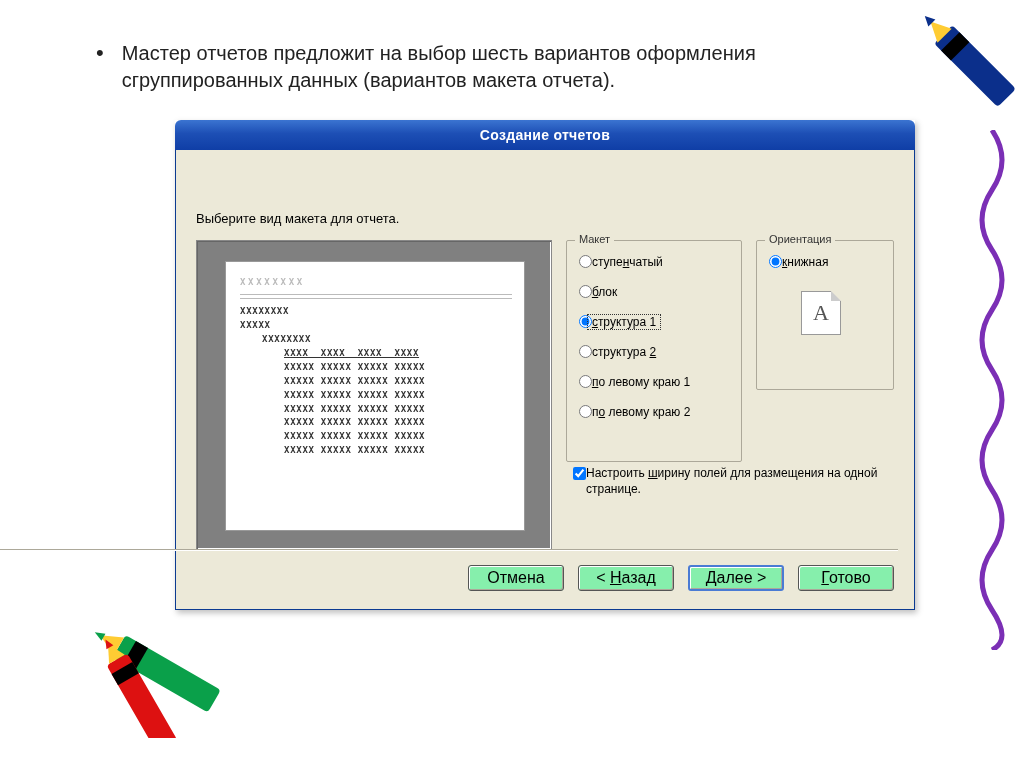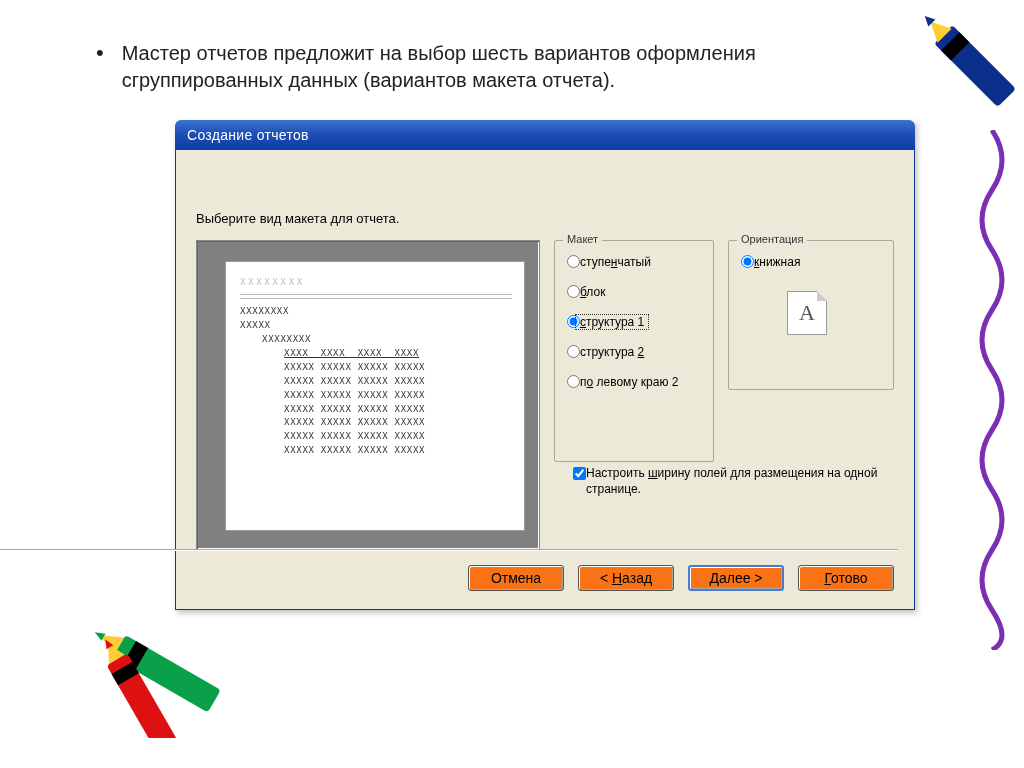--- a/index.html
+++ b/index.html
@@ -39,26 +39,27 @@
     height: 490px;
     font-family: Tahoma, Arial, sans-serif;
     font-size: 12px;
     box-shadow: 2px 3px 6px rgba(0,0,0,0.25);
   }
   .titlebar {
     height: 30px;
     background: linear-gradient(to bottom,#3b74d1 0%,#1d4fb5 45%,#0f3ea6 100%);
     color: #fff;
     font-size: 14px;
-    font-weight: normal;
+    font-weight: bold;
     display: flex;
     align-items: center;
     padding: 0 12px;
     border-radius: 6px 6px 0 0;
     letter-spacing: 0.3px;
+    justify-content: center;
   }
   .dlg-body {
     background: #ece9d8;
     border: 1px solid #0b3a91;
     border-top: none;
     height: calc(100% - 30px);
     position: relative;
     padding: 14px 20px 16px 20px;
   }
   .instr {
@@ -83,21 +84,21 @@
   }
   .page {
     width: 300px;
     height: 270px;
     background: #fff;
     border: 1px solid #999;
     padding: 14px 12px 10px 14px;
     font-family: monospace;
     font-size: 9px;
     color: #333;
-    font-weight: normal;
+    font-weight: bold;
     letter-spacing: 0.08em;
     overflow: hidden;
   }
   .xline { white-space: pre; line-height: 1.55; }
   .hr-top { border-top:1px solid #bbb; margin:4px 0 3px 0; }
   .hr-bot { border-top:1px solid #bbb; margin:3px 0 6px 0; }
   
   .group {
     border: 1px solid #aca899;
     border-radius: 2px;
@@ -108,21 +109,21 @@
   .group-title {
     position: absolute;
     top: -8px;
     left: 8px;
     background: #ece9d8;
     padding: 0 4px;
     font-size: 11px;
     color: #333;
   }
   .grp-layout { width: 178px; height: 222px; }
-  .grp-orient { width: 166px; height: 150px; }
+  .grp-orient { width: 138px; height: 150px; }
   .right-col { display:flex; flex-direction:column; gap:0; }
   .radio {
     display: flex;
     align-items: flex-start;
     height: 30px;
     font-size: 12px;
     color: #000;
   }
   .radio .mn { text-decoration: underline; }
   .radio input { margin:0; width:13px; height:13px; }
@@ -166,25 +167,25 @@
   .btn-row::before{
     content:"";
     position:absolute;
     left:-540px; right:-4px; top:-16px;
     border-top:1px solid #aca899;
     box-shadow:0 1px 0 #fff;
   }
   .wbtn {
     min-width: 96px;
     height: 26px;
-    background: #f97316;
+    background: #86efac;
     border: 1px solid #555;
     border-radius: 3px;
     font-family: Tahoma, sans-serif;
-    font-size: 14px;
+    font-size: 16px;
     box-shadow: inset 1px 1px 0 #fff, inset -1px -1px 0 #aca899;
     cursor: pointer;
   }
   .wbtn.default {
     border: 2px solid #4a7bd4;
   }
   .mn { text-decoration: underline; }
   
   .crayon-tr {
     position:absolute; right:-6px; top:-6px; width:110px; height:150px;
@@ -280,20 +281,24 @@
               <label class="radio">
                 <input type="radio" name="lay" checked="" style="">
                 <span class="sel-box"><span><span class="mn">с</span>труктура 1</span></span>
               </label>
               <label class="radio">
                 <input type="radio" name="lay" style="">
                 <span>структура <span class="mn">2</span></span>
               </label>
               <label class="radio">
                 <input type="radio" name="lay" style="">
+                <span><span class="mn">п</span>о левому краю 1</span>
+              </label>
+              <label class="radio">
+                <input type="radio" name="lay" style="">
                 <span>п<span class="mn">о</span> левому краю 2</span>
               </label>
             </div>
         </div>
 
         <div class="right-col">
           <div class="group grp-orient">
             <div class="group-title">Ориентация</div>
             <div id="orient-radios">
                 <label class="radio">

